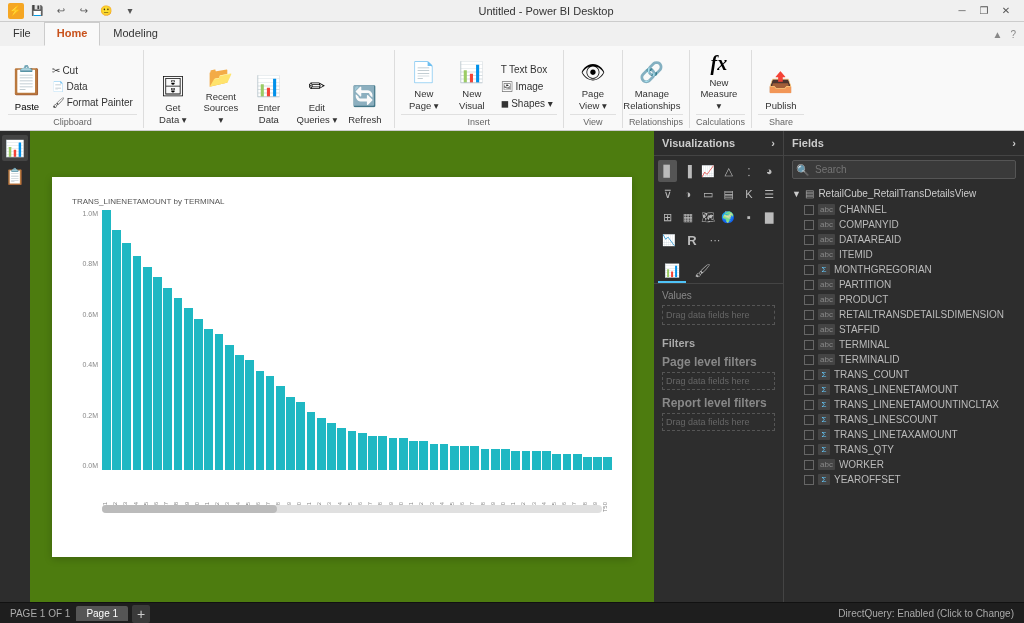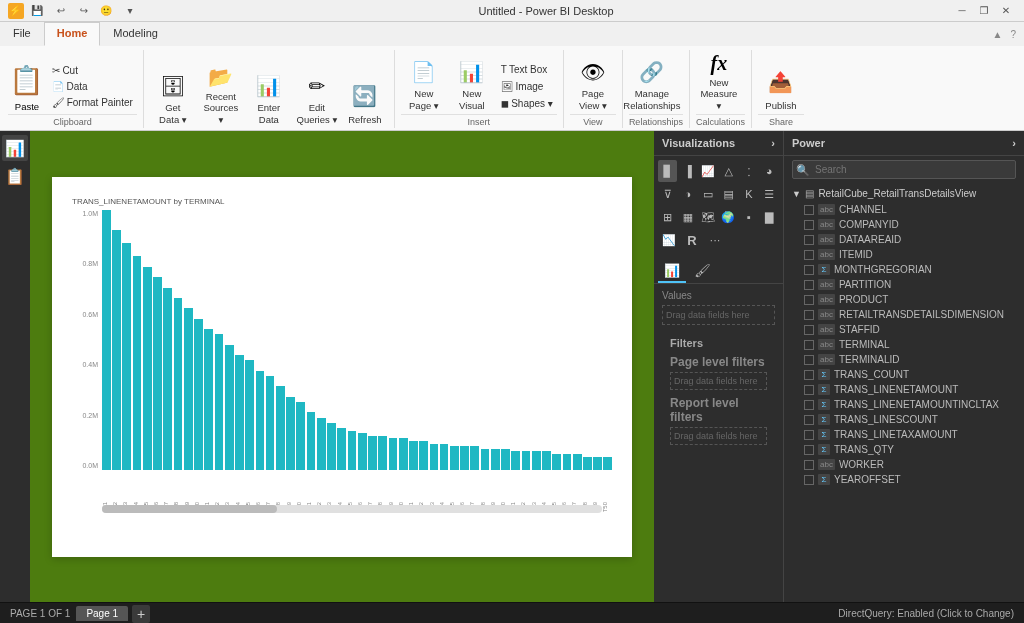--- a/index.html
+++ b/index.html
@@ -73,21 +73,21 @@
     .viz-icons-grid { padding: 4px; }
     .viz-row { display: flex; gap: 1px; margin-bottom: 1px; }
     .viz-icon { width: 22px; height: 22px; display: flex; align-items: center; justify-content: center; cursor: pointer; border-radius: 2px; font-size: 11px; color: #bbb; }
     .viz-icon.active { background: #555; }
     .viz-section-tabs { display: flex; padding: 4px 4px 0; gap: 2px; border-bottom: 1px solid #444; }
     .viz-tab { font-size: 13px; padding: 3px 6px; cursor: pointer; color: #bbb; border-bottom: 2px solid transparent; }
     .viz-tab.active { color: #4fc3f7; border-bottom-color: #4fc3f7; }
     .viz-values-section { padding: 6px 8px; }
     .viz-values-label { color: #888; font-size: 10px; margin-bottom: 4px; }
     .viz-drop-area { color: #666; font-size: 9px; padding: 3px; border: 1px dashed #555; min-height: 20px; display: flex; align-items: center; }
-    .filters-section { padding: 6px 16px; }
+    .filters-section { padding: 6px 8px; }
     .filters-label { color: #aaa; font-size: 11px; font-weight: 600; margin-bottom: 6px; }
     .filter-drop { color: #666; font-size: 9px; padding: 3px; border: 1px dashed #555; min-height: 18px; display: flex; align-items: center; margin-bottom: 6px; }
     .filter-sub-label { color: #888; font-size: 12px; margin-bottom: 3px; font-weight: bold; }
 
     
     .fields-panel { flex: 1; background: #2d2d2d; display: flex; flex-direction: column; }
     .fields-header { display: flex; justify-content: space-between; align-items: center; padding: 6px 8px; color: #ccc; font-size: 11px; font-weight: 600; border-bottom: 1px solid #444; }
     .fields-search { padding: 4px 8px; position: relative; }
     .fields-search input { width: 100%; background: #3a3a3a; border: 1px solid #555; color: #ccc; padding: 3px 6px 3px 22px; font-size: 10px; border-radius: 2px; }
     .fields-search .search-icon { position: absolute; left: 12px; top: 50%; transform: translateY(-50%); color: #888; font-size: 11px; }
@@ -447,21 +447,21 @@
         <div class="filters-label">Filters</div>
         <div class="filter-sub-label">Page level filters</div>
         <div class="filter-drop">Drag data fields here</div>
         <div class="filter-sub-label">Report level filters</div>
         <div class="filter-drop">Drag data fields here</div>
       </div>
     </div>
 
     <div class="fields-panel">
       <div class="fields-header">
-        <span>Power</span>
+        <span>Fields</span>
         <span style="cursor:pointer;">›</span>
       </div>
       <div class="fields-search">
         <span class="search-icon">🔍</span>
         <input type="text" placeholder="Search" style="">
       </div>
       <div class="fields-tree" id="fields-tree">
         <div class="tree-group">
           <div class="tree-group-header">
             <span style="font-size:9px;">▼</span>

